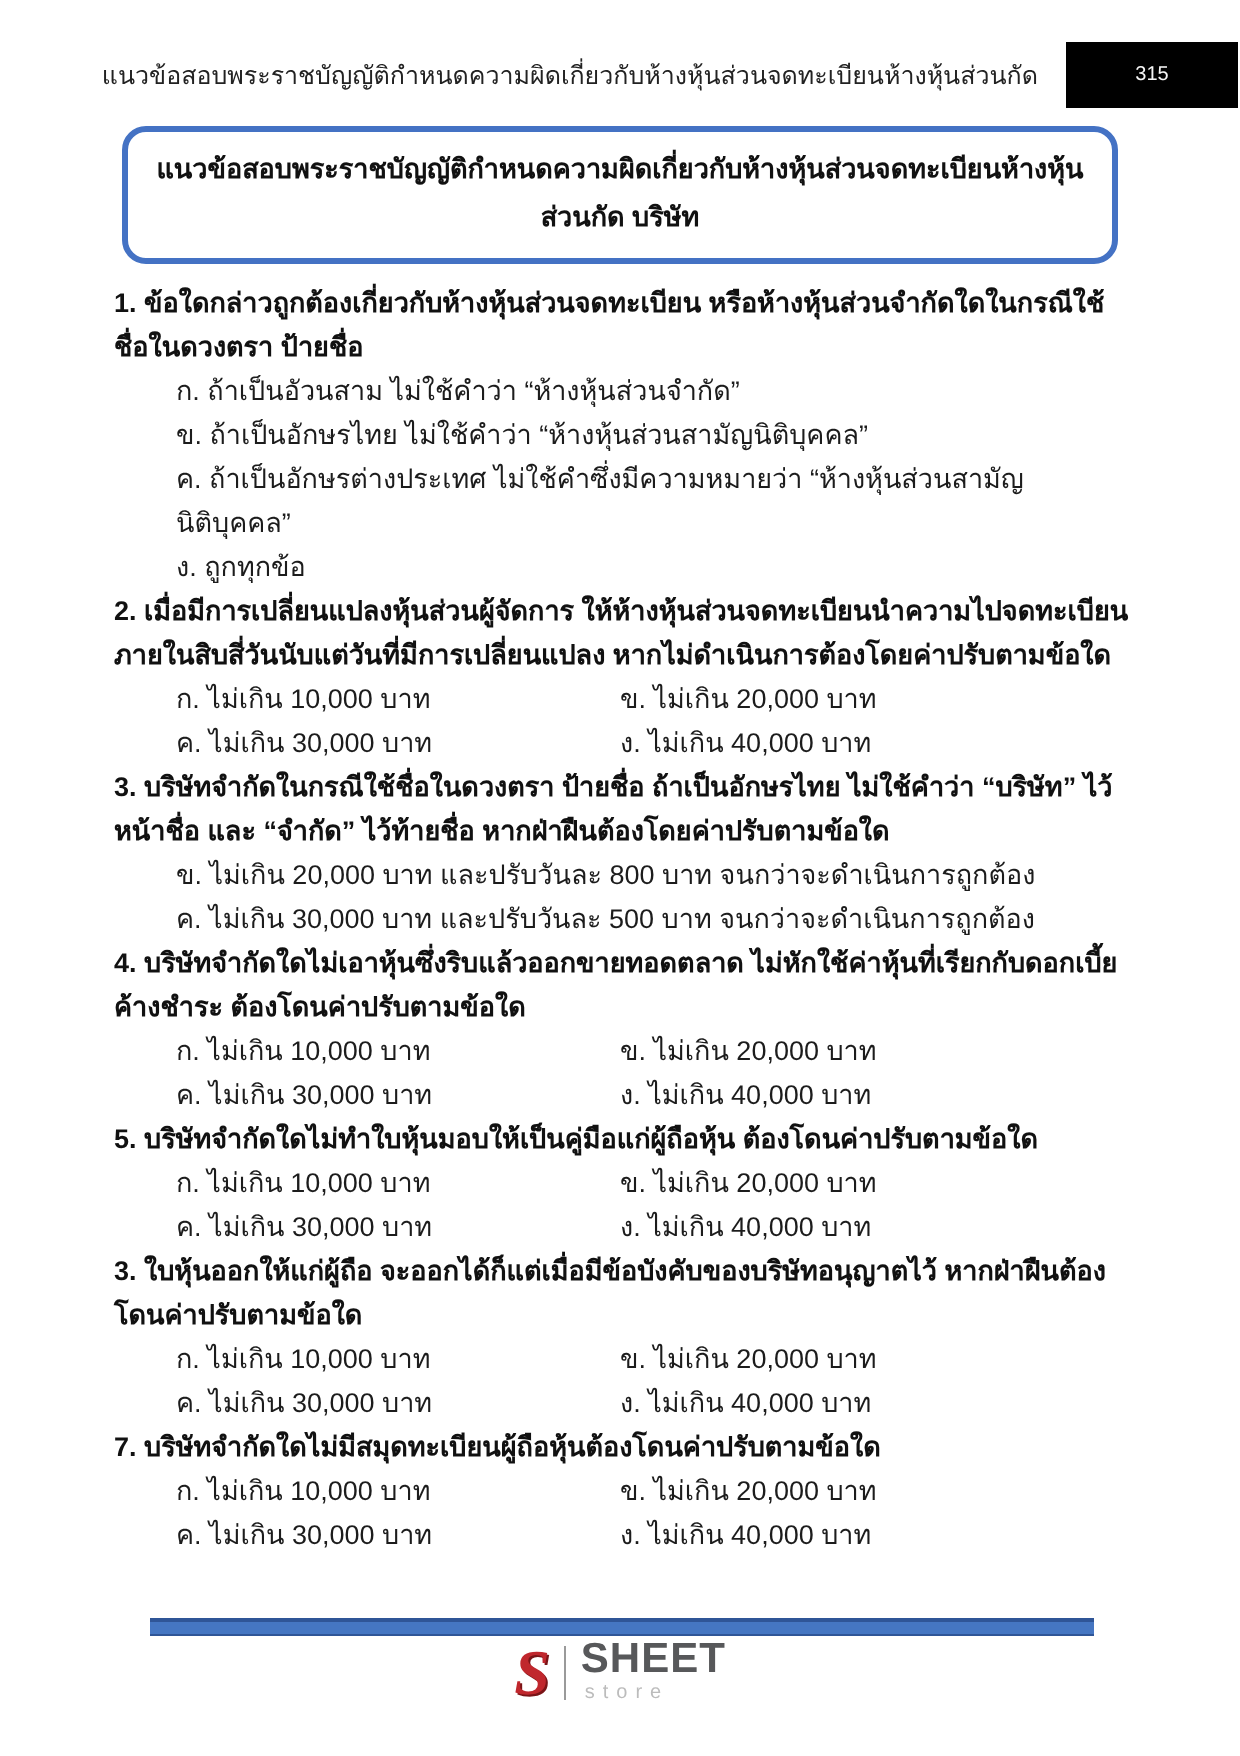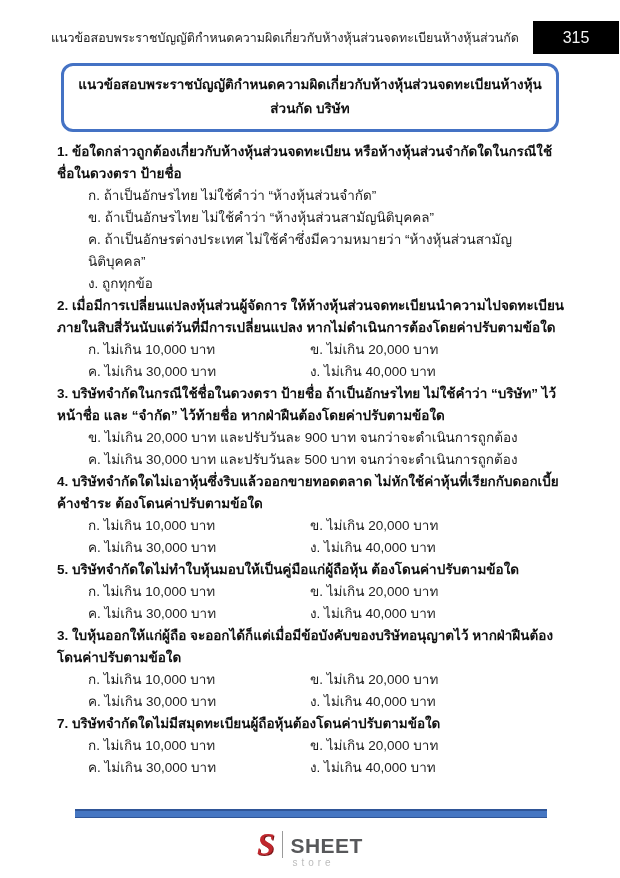--- a/index.html
+++ b/index.html
@@ -25,21 +25,21 @@
     white-space: nowrap;
   }
   .page-badge {
     background: #000000;
     color: #f5f5f5;
     width: 86px;
     height: 33px;
     display: flex;
     align-items: center;
     justify-content: center;
-    font-size: 16px;
+    font-size: 10px;
   }
   .title-box {
     margin: 9px auto 0 auto;
     width: 472px;
     border: 3px solid #4472C4;
     border-radius: 12px;
     padding: 7px 10px 8px 10px;
     text-align: center;
     font-weight: bold;
     font-size: 13.5px;
@@ -92,21 +92,21 @@
     color: #c0272d;
     text-shadow: 1px 1px 0 #7a1417;
     margin-right: 7px;
   }
   .logo-divider {
     width: 1.5px;
     height: 27px;
     background: #9a9a9a;
     margin-right: 7px;
   }
-  .logo-textwrap { display: flex; flex-direction: column; margin-top: 16px; }
+  .logo-textwrap { display: flex; flex-direction: column; }
   .logo-text {
     font-weight: bold;
     font-size: 21px;
     line-height: 20px;
     color: #57585a;
     letter-spacing: 0.5px;
   }
   .logo-sub {
     font-size: 10px;
     color: #bcbcbc;
@@ -127,41 +127,41 @@
 
 <div class="title-box">
   <div>แนวข้อสอบพระราชบัญญัติกำหนดความผิดเกี่ยวกับห้างหุ้นส่วนจดทะเบียนห้างหุ้นส่วนกัด บริษัท</div>
 </div>
 
 <div class="content">
 
   <div class="question">
     <p class="q-text">1. ข้อใดกล่าวถูกต้องเกี่ยวกับห้างหุ้นส่วนจดทะเบียน หรือห้างหุ้นส่วนจำกัดใดในกรณีใช้ชื่อในดวงตรา ป้ายชื่อ</p>
     <div class="options-stack">
-      <span class="opt">ก. ถ้าเป็นอักษรไทย ไม่ใช้คำว่า “ห้างหุ้นส่วนจำกัด”</span>
+      <span class="opt">ก. ถ้าเป็นอัวนสาม ไม่ใช้คำว่า “ห้างหุ้นส่วนจำกัด”</span>
       <span class="opt">ข. ถ้าเป็นอักษรไทย ไม่ใช้คำว่า “ห้างหุ้นส่วนสามัญนิติบุคคล”</span>
       <span class="opt">ค. ถ้าเป็นอักษรต่างประเทศ ไม่ใช้คำซึ่งมีความหมายว่า “ห้างหุ้นส่วนสามัญนิติบุคคล”</span>
       <span class="opt">ง. ถูกทุกข้อ</span>
     </div>
   </div>
 
   <div class="question">
     <p class="q-text">2. เมื่อมีการเปลี่ยนแปลงหุ้นส่วนผู้จัดการ ให้ห้างหุ้นส่วนจดทะเบียนนำความไปจดทะเบียนภายในสิบสี่วันนับแต่วันที่มีการเปลี่ยนแปลง หากไม่ดำเนินการต้องโดยค่าปรับตามข้อใด</p>
     <div class="options-grid">
       <span class="opt">ก. ไม่เกิน 10,000 บาท</span>
       <span class="opt">ข. ไม่เกิน 20,000 บาท</span>
       <span class="opt">ค. ไม่เกิน 30,000 บาท</span>
       <span class="opt">ง. ไม่เกิน 40,000 บาท</span>
     </div>
   </div>
 
   <div class="question">
     <p class="q-text">3. บริษัทจำกัดในกรณีใช้ชื่อในดวงตรา ป้ายชื่อ ถ้าเป็นอักษรไทย ไม่ใช้คำว่า “บริษัท” ไว้หน้าชื่อ และ “จำกัด” ไว้ท้ายชื่อ หากฝ่าฝืนต้องโดยค่าปรับตามข้อใด</p>
     <div class="options-stack">
-      <span class="opt">ข. ไม่เกิน 20,000 บาท และปรับวันละ 900 บาท จนกว่าจะดำเนินการถูกต้อง</span>
+      <span class="opt">ข. ไม่เกิน 20,000 บาท และปรับวันละ 800 บาท จนกว่าจะดำเนินการถูกต้อง</span>
       <span class="opt">ค. ไม่เกิน 30,000 บาท และปรับวันละ 500 บาท จนกว่าจะดำเนินการถูกต้อง</span>
     </div>
   </div>
 
   <div class="question">
     <p class="q-text">4. บริษัทจำกัดใดไม่เอาหุ้นซึ่งริบแล้วออกขายทอดตลาด ไม่หักใช้ค่าหุ้นที่เรียกกับดอกเบี้ยค้างชำระ ต้องโดนค่าปรับตามข้อใด</p>
     <div class="options-grid">
       <span class="opt">ก. ไม่เกิน 10,000 บาท</span>
       <span class="opt">ข. ไม่เกิน 20,000 บาท</span>
       <span class="opt">ค. ไม่เกิน 30,000 บาท</span>

